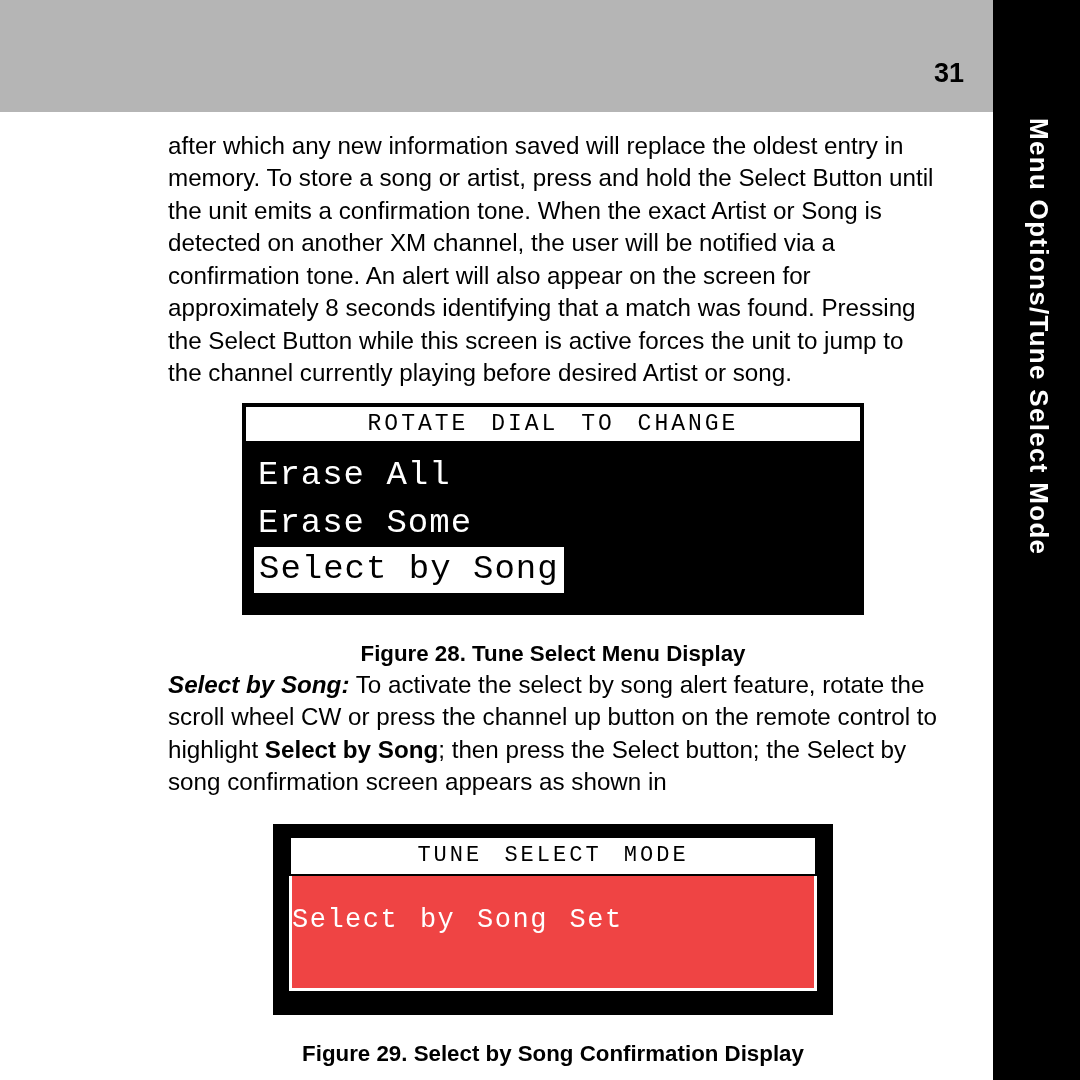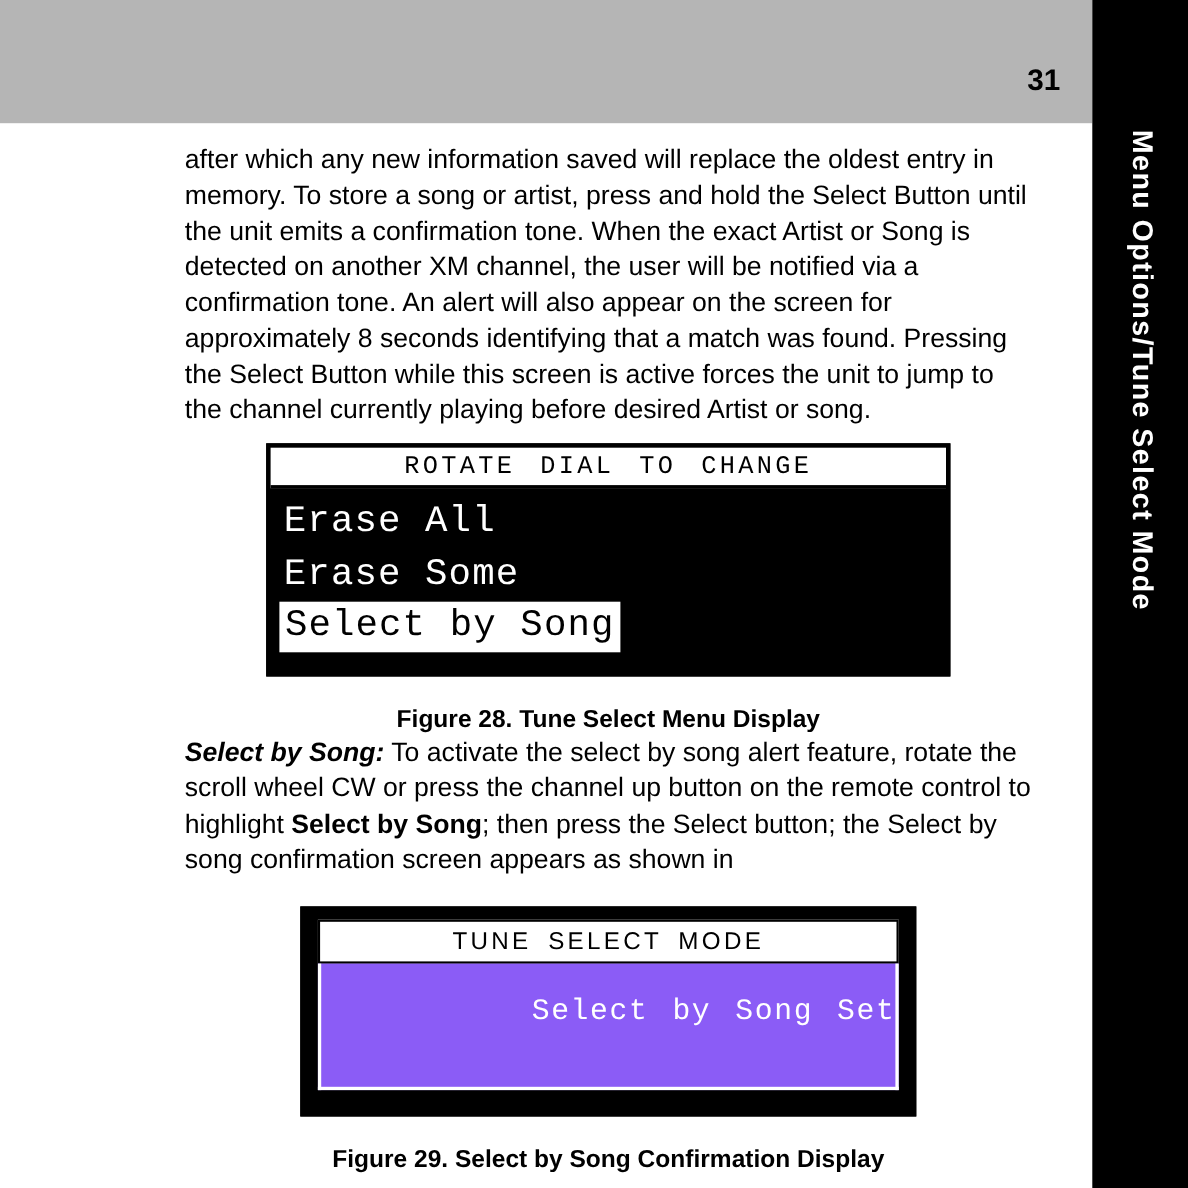--- a/index.html
+++ b/index.html
@@ -102,34 +102,34 @@
   .lcd2 {
     width: 560px;
     margin: 26px auto 0 auto;
     border: 4px solid #000;
     background: #000;
     padding: 8px 12px 20px 12px;
   }
   .lcd2-header {
     background: #fff;
     color: #000;
-    font-family: Liberation Sans, sans-serif;
+    font-family: Liberation Mono, monospace;
     font-size: 22px;
     letter-spacing: 3px;
     word-spacing: 6px;
     text-align: center;
     padding: 3px 0;
     border: 2px solid #000;
   }
   .lcd2-body {
-    background: #8b5cf6;
+    background: #ef4444;
     border: 3px solid #fff;
     border-top: none;
-    padding: 26px 0 50px 12px;
-    text-align: right;
+    padding: 26px 0 50px 0;
+    text-align: left;
   }
   .lcd2-text {
     font-family: "Courier New", monospace;
     font-size: 27px;
     color: #fff;
     letter-spacing: 1.5px;
     word-spacing: 4px;
   }
 
   .para2 {

